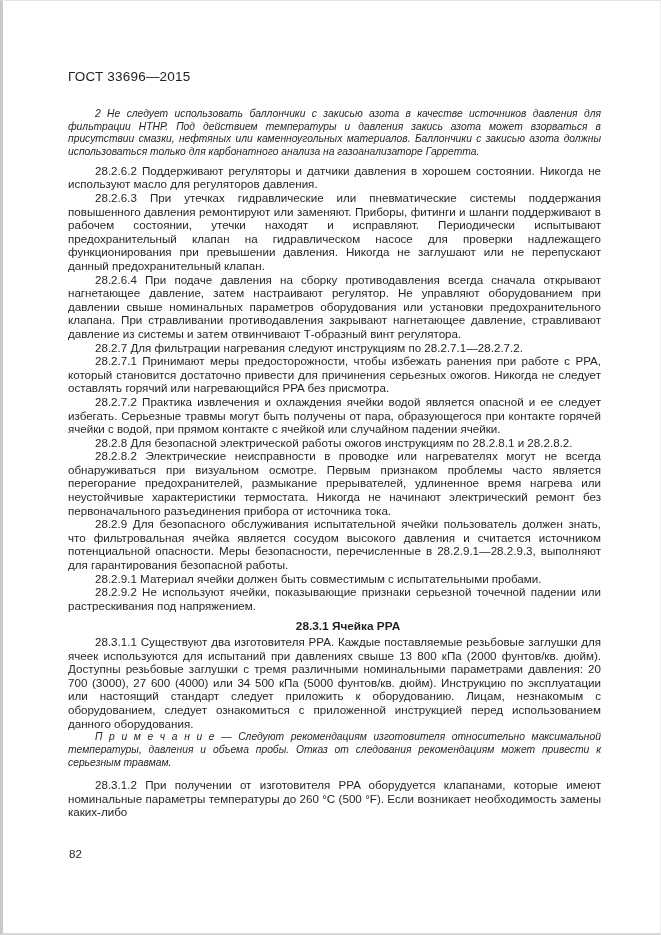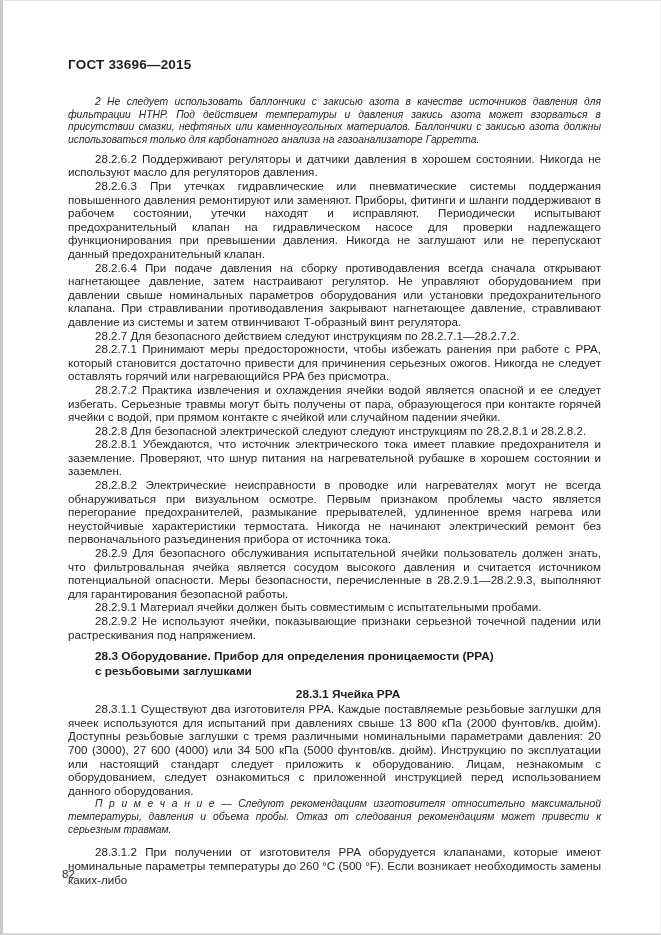--- a/index.html
+++ b/index.html
@@ -16,23 +16,23 @@
     color:#262626;
     overflow:hidden;
   }
   .content{
     position:absolute;
     left:65px;top:56px;
     width:533px;
   }
   .doc-header{
     font-size:13.5px;
-    font-weight:bold;
+    font-weight:normal;
     letter-spacing:0.2px;
-    margin:0 0 24px 0;
+    margin:12px 0 24px 0;
     color:#1f1f1f;
   }
   p{margin:0;}
   .body-par{
     font-size:11.6px;
     line-height:13.6px;
     text-align:justify;
     text-indent:27px;
   }
   .note-par{
@@ -56,51 +56,47 @@
     font-size:11.8px;
     line-height:13.6px;
     font-weight:bold;
     margin:8px 0 1px 27px;
     text-align:center;
     color:#1f1f1f;
   }
   .note-mid{margin:1px 0 9px 0;}
   .page-number{
     position:absolute;
-    left:59px;top:846px;
+    left:66px;top:846px;
     font-size:11.6px;
     color:#2a2a2a;
-    margin-top:20px;
   }
 </style>
 </head>
 <body>
 
 <div class="page">
   <div class="content">
 
     <div class="doc-header">ГОСТ 33696—2015</div>
 
     <p class="note-par note-top">2 Не следует использовать баллончики с закисью азота в качестве источников давления для фильтрации НТНР. Под действием температуры и давления закись азота может взорваться в присутствии смазки, нефтяных или каменноугольных материалов. Баллончики с закисью азота должны использоваться только для карбонатного анализа на газоанализаторе Гарретта.</p>
 
     <p class="body-par">28.2.6.2 Поддерживают регуляторы и датчики давления в хорошем состоянии. Никогда не используют масло для регуляторов давления.</p>
     <p class="body-par">28.2.6.3 При утечках гидравлические или пневматические системы поддержания повышенного давления ремонтируют или заменяют. Приборы, фитинги и шланги поддерживают в рабочем состоянии, утечки находят и исправляют. Периодически испытывают предохранительный клапан на гидравлическом насосе для проверки надлежащего функционирования при превышении давления. Никогда не заглушают или не перепускают данный предохранительный клапан.</p>
     <p class="body-par">28.2.6.4 При подаче давления на сборку противодавления всегда сначала открывают нагнетающее давление, затем настраивают регулятор. Не управляют оборудованием при давлении свыше номинальных параметров оборудования или установки предохранительного клапана. При стравливании противодавления закрывают нагнетающее давление, стравливают давление из системы и затем отвинчивают Т-образный винт регулятора.</p>
-    <p class="body-par">28.2.7 Для безопасного действием следуют инструкциям по 28.2.7.1—28.2.7.2.</p>
+    <p class="body-par">28.2.7 Для фильтрации нагревания следуют инструкциям по 28.2.7.1—28.2.7.2.</p>
     <p class="body-par">28.2.7.1 Принимают меры предосторожности, чтобы избежать ранения при работе с PPA, который становится достаточно привести для причинения серьезных ожогов. Никогда не следует оставлять горячий или нагревающийся PPA без присмотра.</p>
     <p class="body-par">28.2.7.2 Практика извлечения и охлаждения ячейки водой является опасной и ее следует избегать. Серьезные травмы могут быть получены от пара, образующегося при контакте горячей ячейки с водой, при прямом контакте с ячейкой или случайном падении ячейки.</p>
-    <p class="body-par">28.2.8 Для безопасной электрической следуют следуют инструкциям по 28.2.8.1 и 28.2.8.2.</p>
-    <p class="body-par">28.2.8.1 Убеждаются, что источник электрического тока имеет плавкие предохранителя и заземление. Проверяют, что шнур питания на нагревательной рубашке в хорошем состоянии и заземлен.</p>
+    <p class="body-par">28.2.8 Для безопасной электрической работы ожогов инструкциям по 28.2.8.1 и 28.2.8.2.</p>
     <p class="body-par">28.2.8.2 Электрические неисправности в проводке или нагревателях могут не всегда обнаруживаться при визуальном осмотре. Первым признаком проблемы часто является перегорание предохранителей, размыкание прерывателей, удлиненное время нагрева или неустойчивые характеристики термостата. Никогда не начинают электрический ремонт без первоначального разъединения прибора от источника тока.</p>
     <p class="body-par">28.2.9 Для безопасного обслуживания испытательной ячейки пользователь должен знать, что фильтровальная ячейка является сосудом высокого давления и считается источником потенциальной опасности. Меры безопасности, перечисленные в 28.2.9.1—28.2.9.3, выполняют для гарантирования безопасной работы.</p>
     <p class="body-par">28.2.9.1 Материал ячейки должен быть совместимым с испытательными пробами.</p>
     <p class="body-par">28.2.9.2 Не используют ячейки, показывающие признаки серьезной точечной падении или растрескивания под напряжением.</p>
 
-    <p class="sec-heading">28.3 Оборудование. Прибор для определения проницаемости (PPA)
-с резьбовыми заглушками</p>
     <p class="sub-heading">28.3.1 Ячейка PPA</p>
 
     <p class="body-par">28.3.1.1 Существуют два изготовителя PPA. Каждые поставляемые резьбовые заглушки для ячеек используются для испытаний при давлениях свыше 13 800 кПа (2000 фунтов/кв. дюйм). Доступны резьбовые заглушки с тремя различными номинальными параметрами давления: 20 700 (3000), 27 600 (4000) или 34 500 кПа (5000 фунтов/кв. дюйм). Инструкцию по эксплуатации или настоящий стандарт следует приложить к оборудованию. Лицам, незнакомым с оборудованием, следует ознакомиться с приложенной инструкцией перед использованием данного оборудования.</p>
 
     <p class="note-par note-mid">П р и м е ч а н и е  —  Следуют рекомендациям изготовителя относительно максимальной температуры, давления и объема пробы. Отказ от следования рекомендациям может привести к серьезным травмам.</p>
 
     <p class="body-par">28.3.1.2 При получении от изготовителя PPA оборудуется клапанами, которые имеют номинальные параметры температуры до 260 °C (500 °F). Если возникает необходимость замены каких-либо</p>
 
   </div>
 

